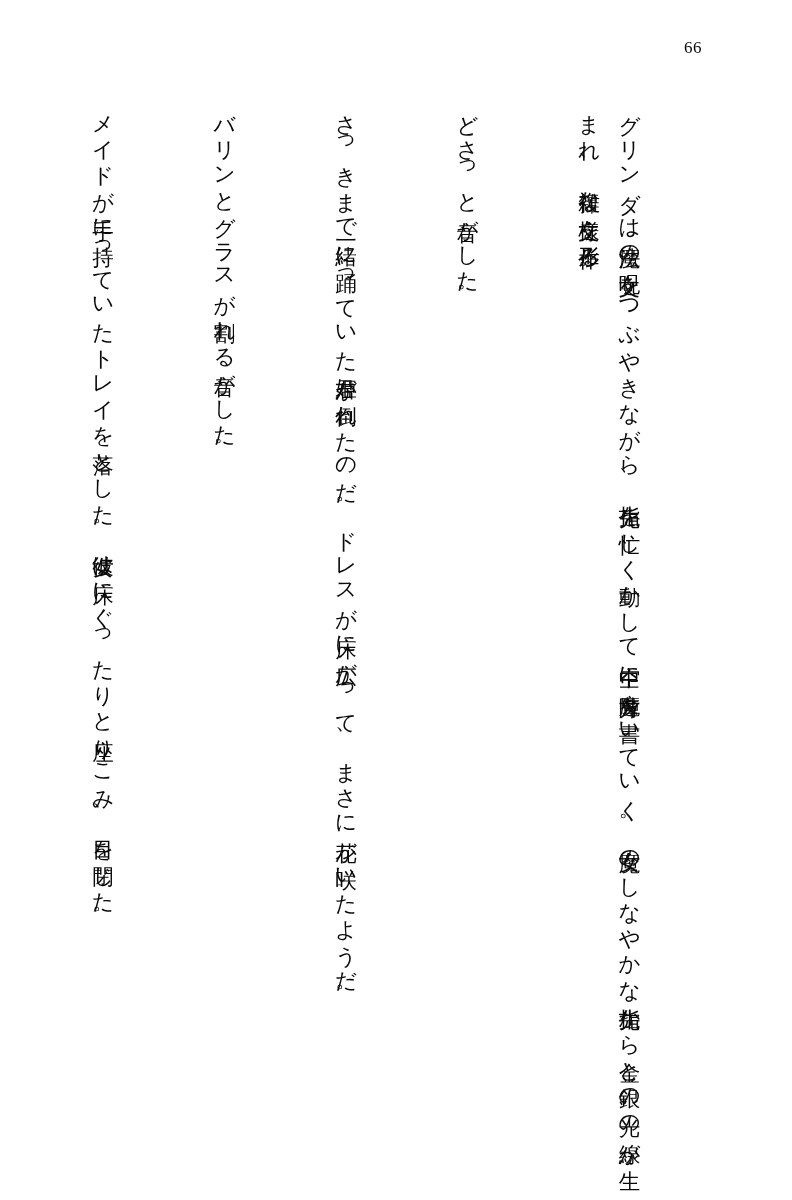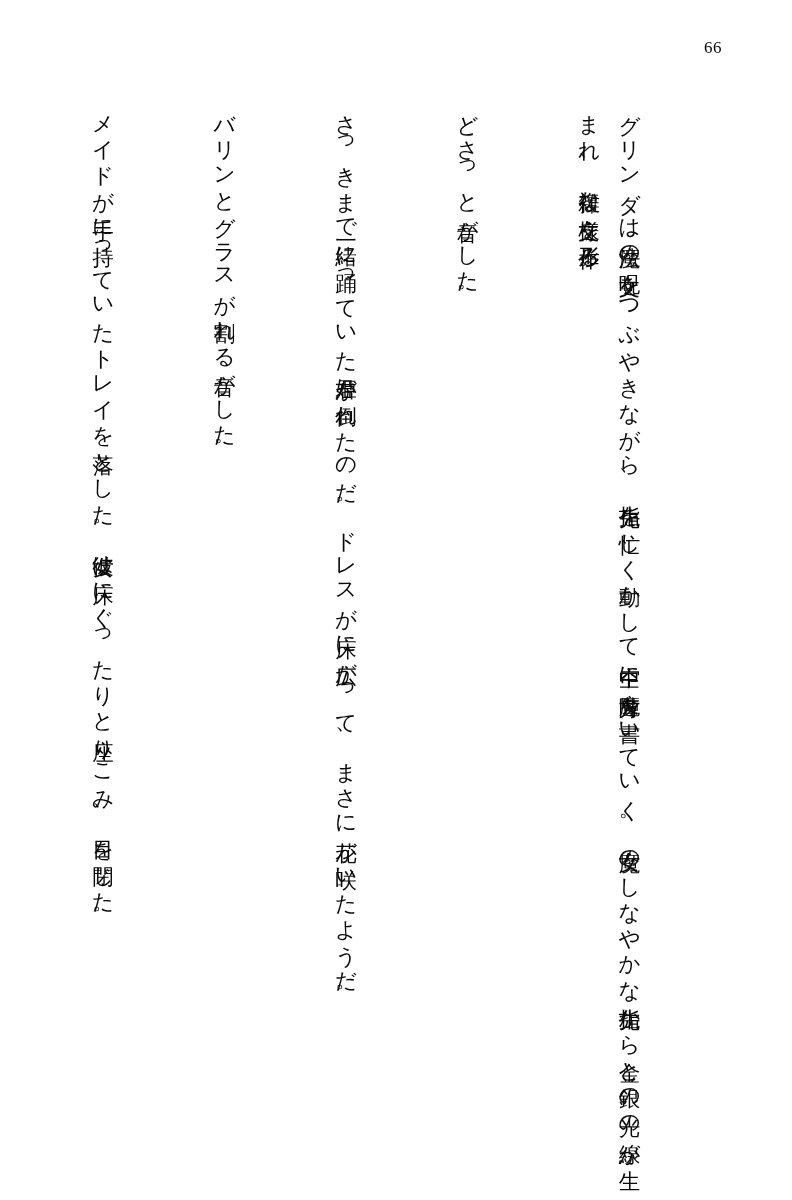--- a/index.html
+++ b/index.html
@@ -12,21 +12,21 @@
     width: 792px;
     height: 1200px;
     background: #ffffff;
     overflow: hidden;
     font-family: "Liberation Serif", "DejaVu Serif", serif;
     color: #0a0a0a;
   }
   .page-number {
     position: absolute;
     top: 38px;
-    right: 70px;
+    right: 90px;
     font-size: 17px;
     font-family: "Liberation Serif", "DejaVu Serif", serif;
     letter-spacing: 0.5px;
     text-align: right;
   }
   .body-text {
     position: absolute;
     top: 100px;
     right: 62px;
     left: 44px;

